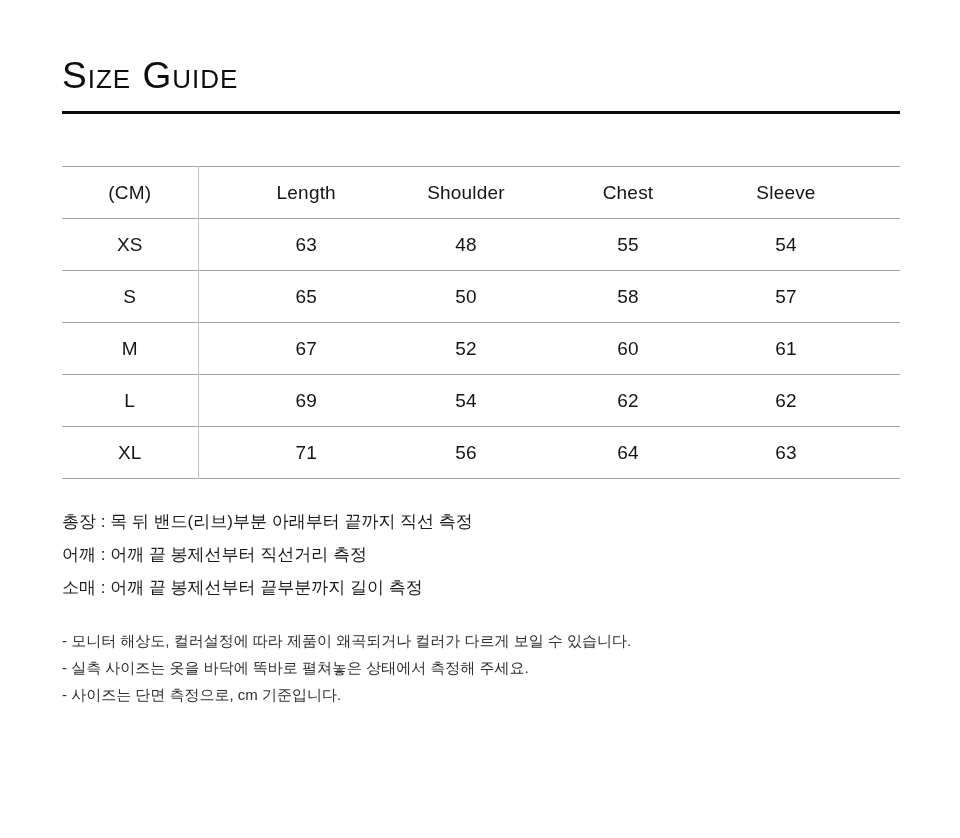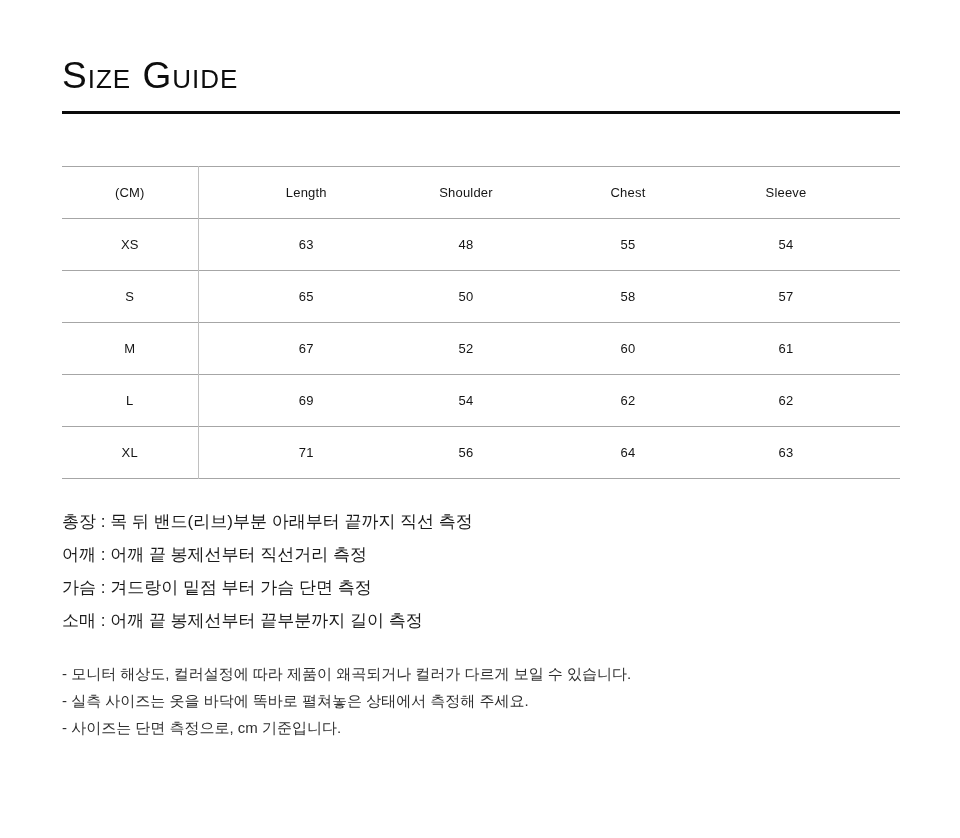--- a/index.html
+++ b/index.html
@@ -42,21 +42,21 @@
   table.size-table tr + tr th {
     border-top: 1px solid #a6a6a6;
   }
   table.size-table th,
   table.size-table td {
     height: 52px;
     padding: 0;
     text-align: center;
     vertical-align: middle;
     font-weight: normal;
-    font-size: 13px;
+    font-size: 19px;
     letter-spacing: 0.2px;
     color: #151515;
   }
   td.divider-cell, th.divider-cell {
     border-right: 1px solid #c0c0c0;
   }
   .measure-block {
     margin-top: 26px;
   }
   .measure-block p {
@@ -140,21 +140,20 @@
       <td>64</td>
       <td>63</td>
       <td></td>
     </tr>
   </tbody>
     </table>
 
   <div class="measure-block">
     <p>총장 : 목 뒤 밴드(리브)부분 아래부터 끝까지 직선 측정</p>
     <p>어깨 : 어깨 끝 봉제선부터 직선거리 측정</p>
-    <p>가슴 : 겨드랑이 밑점 부터 가슴 단면 측정</p>
     <p>소매 : 어깨 끝 봉제선부터 끝부분까지 길이 측정</p>
   </div>
 
   <div class="notes-block">
     <p>- 모니터 해상도, 컬러설정에 따라 제품이 왜곡되거나 컬러가 다르게 보일 수 있습니다.</p>
     <p>- 실측 사이즈는 옷을 바닥에 똑바로 펼쳐놓은 상태에서 측정해 주세요.</p>
     <p>- 사이즈는 단면 측정으로, cm 기준입니다.</p>
   </div>
 
 </div>

